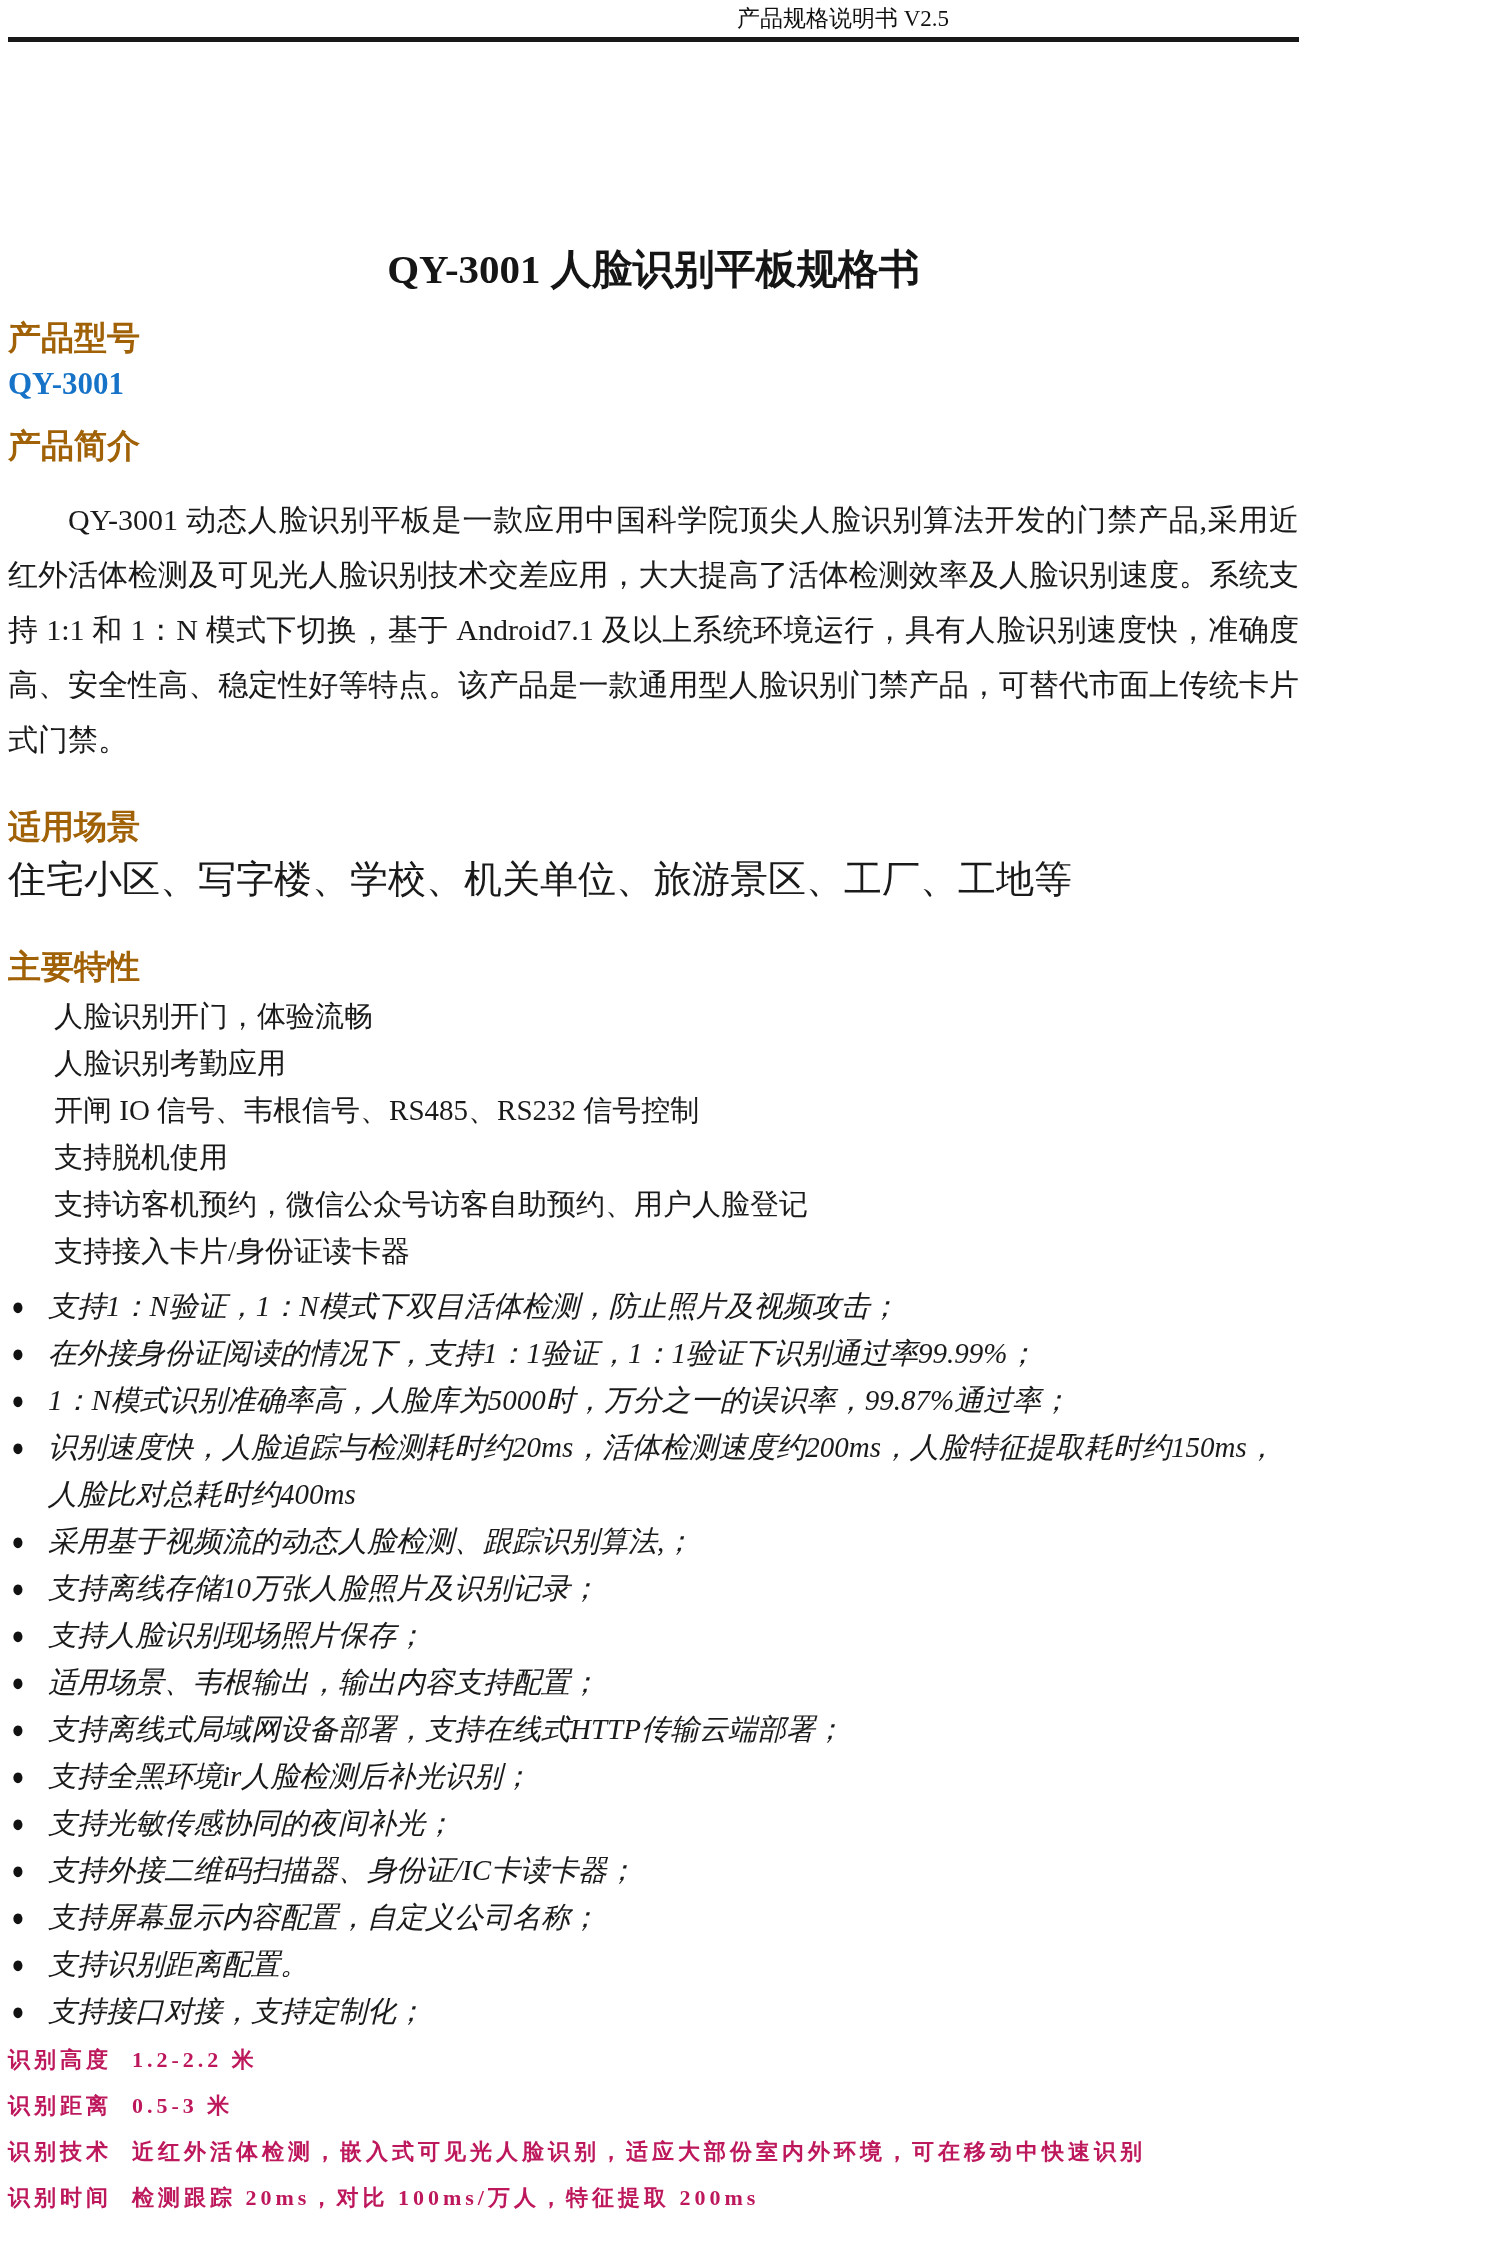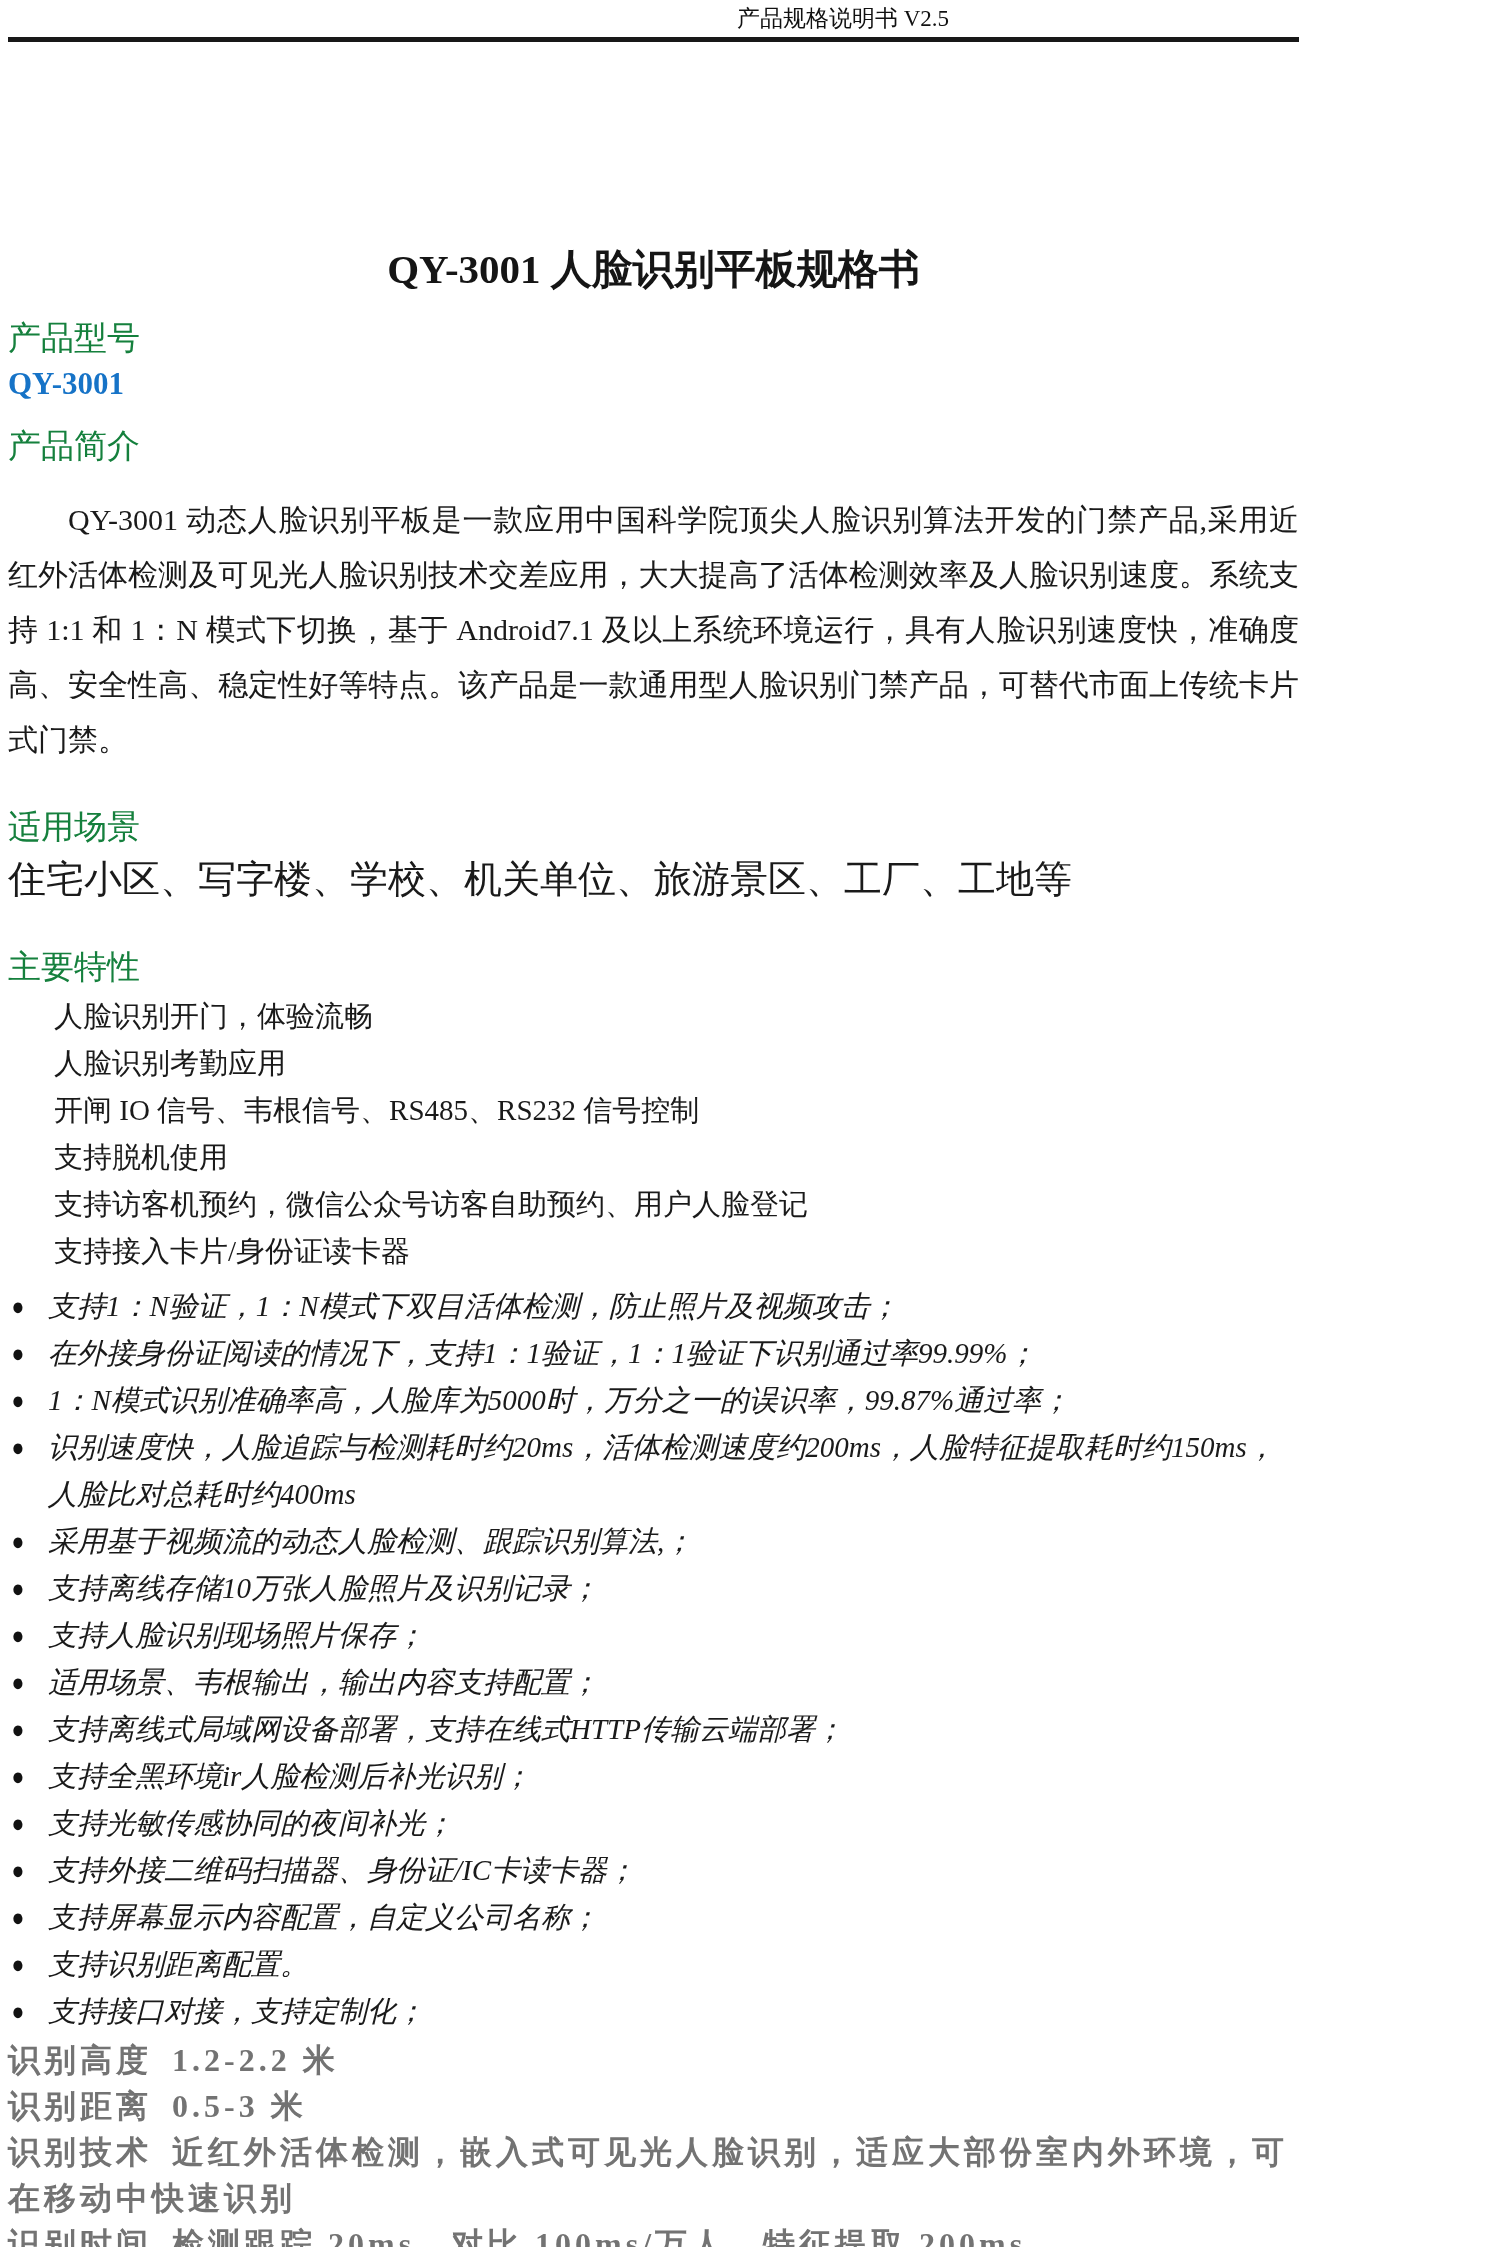--- a/index.html
+++ b/index.html
@@ -40,22 +40,22 @@
     text-align: center;
     font-size: 41px;
     line-height: 46px;
     font-weight: bold;
     color: #151515;
   }
   
   .sec-heading {
     font-size: 33px;
     line-height: 40px;
-    font-weight: normal;
-    color: #15803d;
+    font-weight: bold;
+    color: #a16207;
   }
   .h-model     { margin-top: 26px; }
   .h-intro     { margin-top: 22px; }
   .h-scenarios { margin-top: 40px; }
   .h-features  { margin-top: 44px; }
   .model-value {
     margin-top: 6px;
     font-size: 31px;
     line-height: 40px;
     font-weight: bold;
@@ -103,24 +103,24 @@
     flex: 1;
     font-size: 29px;
     line-height: 47px;
     text-align: left;
     color: #1a1a1a;
     font-style: italic;
   }
   
   .specs { margin-top: 2px; }
   .spec-row {
-    font-size: 32px;
+    font-size: 22px;
     line-height: 46px;
     font-weight: bold;
-    color: #737373;
+    color: #be185d;
     letter-spacing: 4px;
   }
   .spec-label {
     margin-right: 20px;
   }
   .spec-value { }
 </style>
 </head>
 <body>
 

